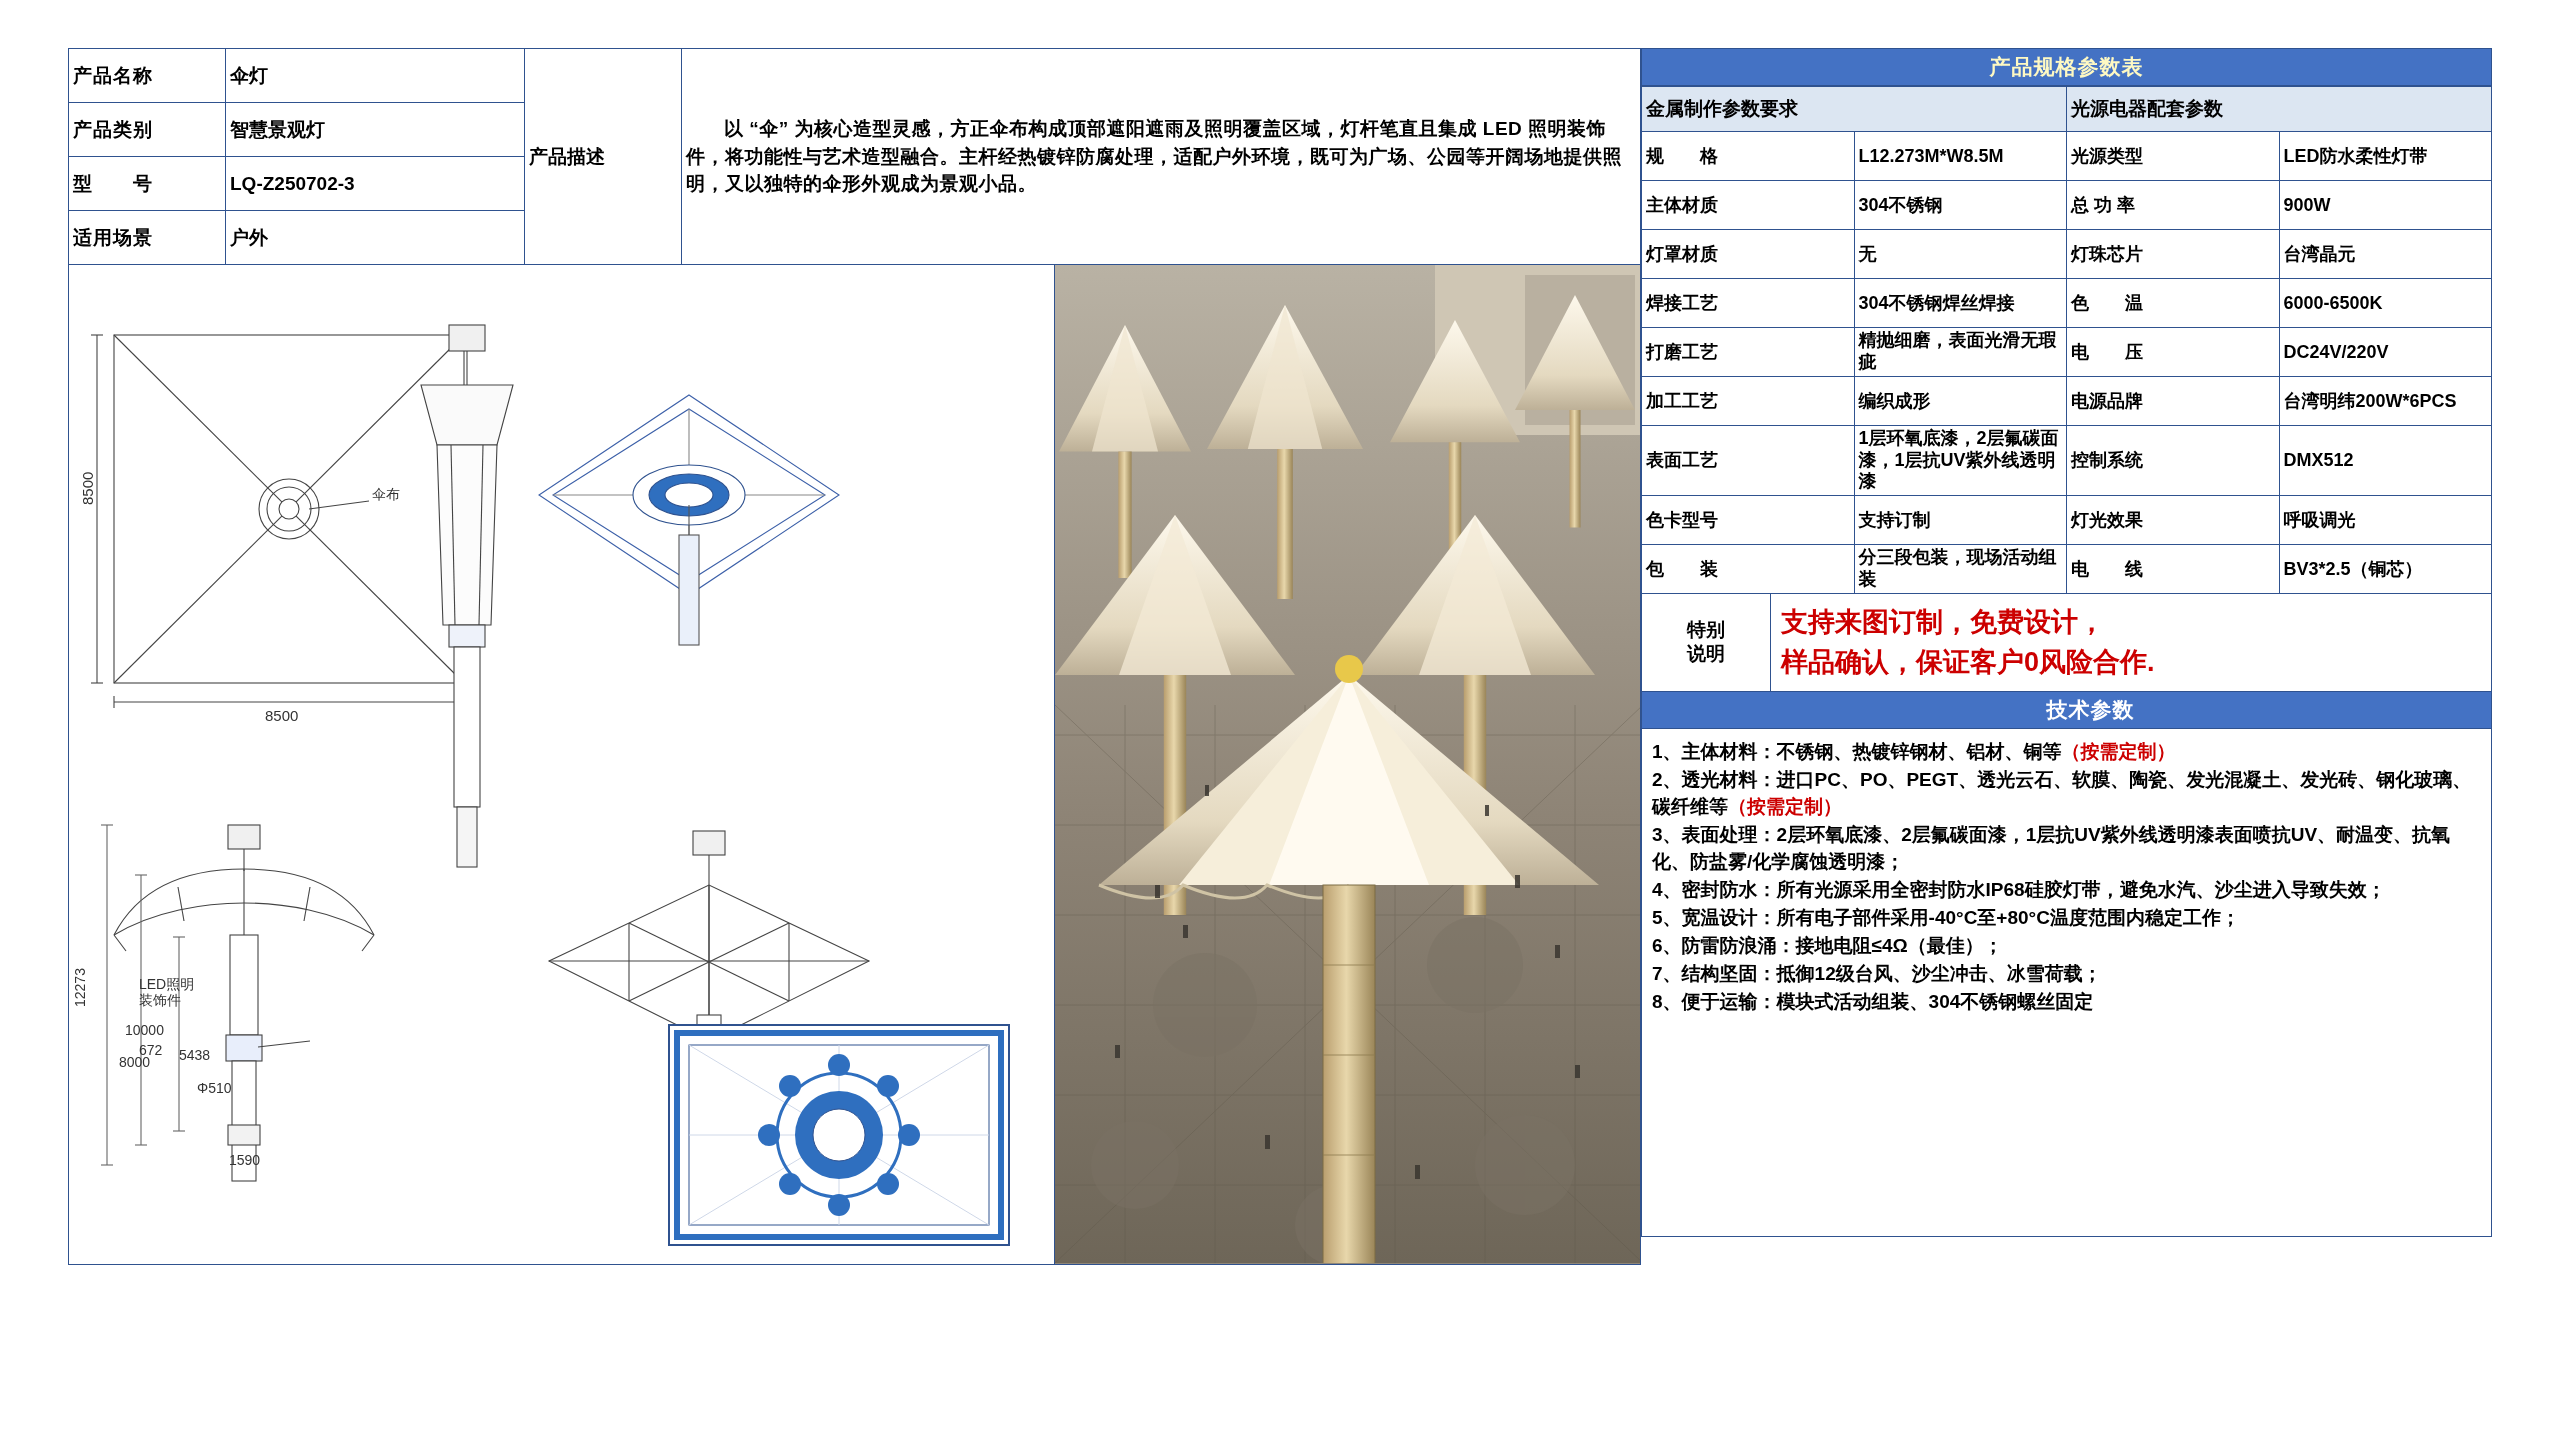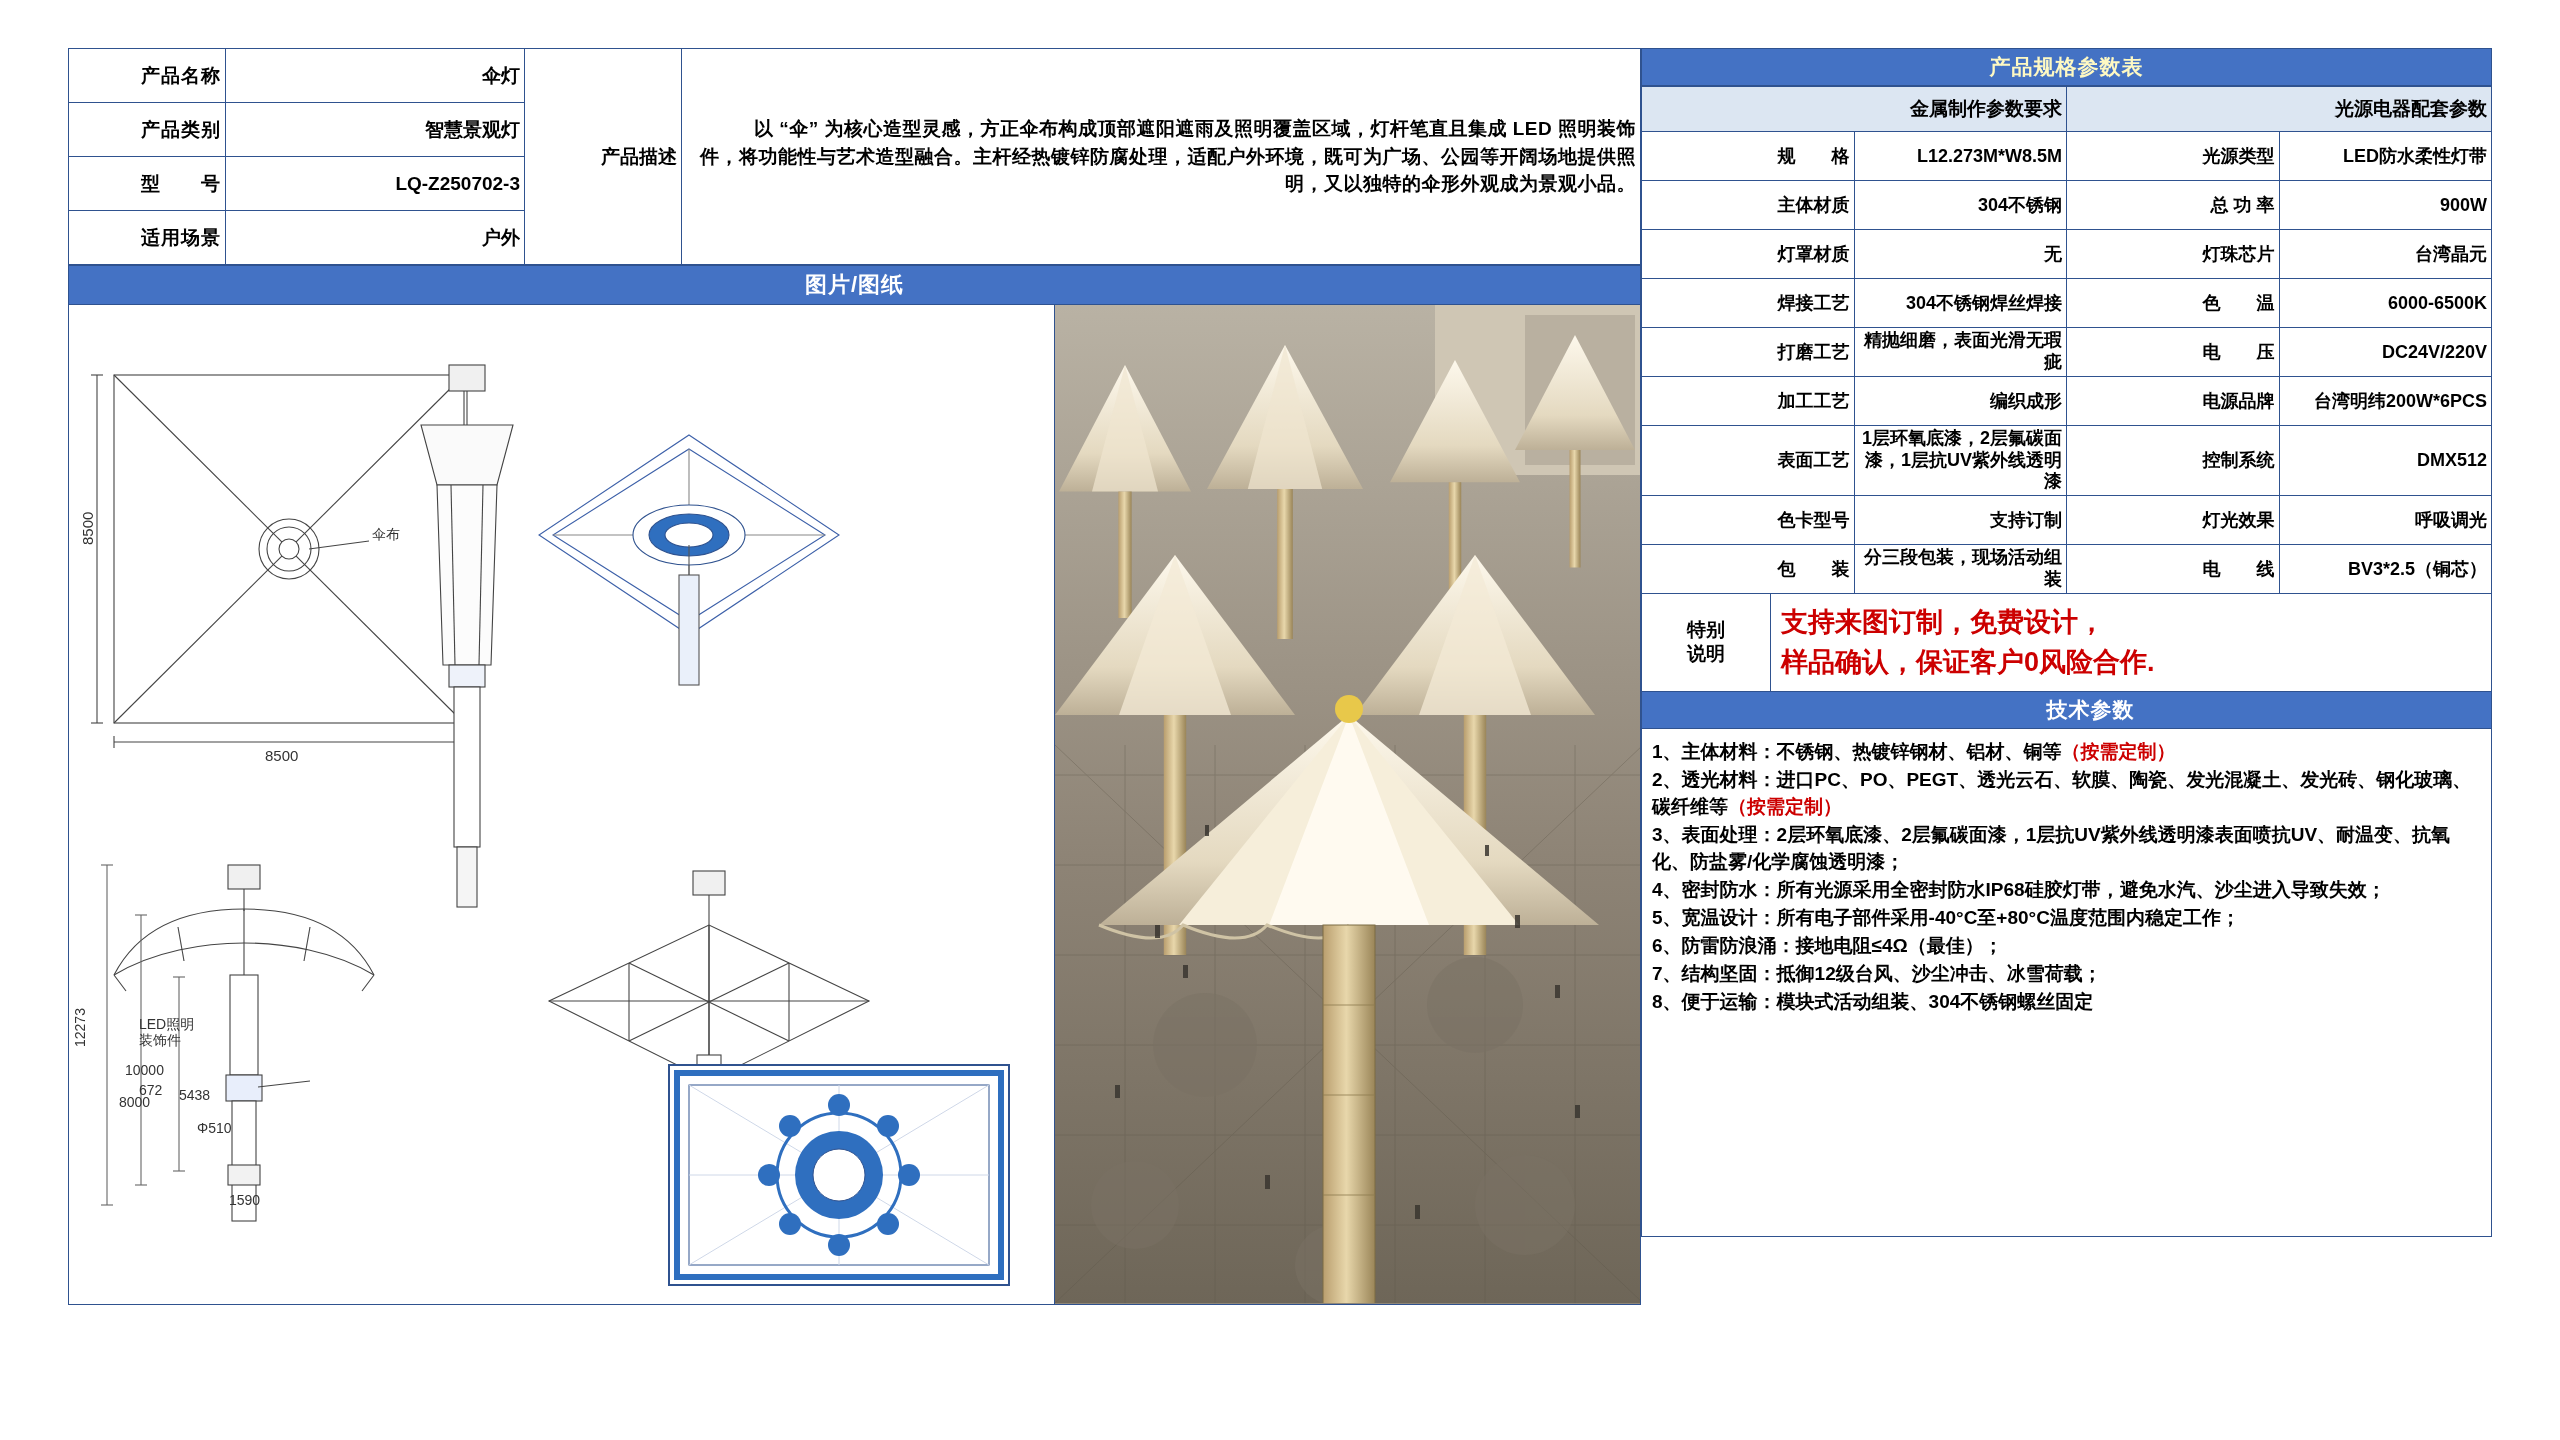--- a/index.html
+++ b/index.html
@@ -27,21 +27,21 @@
   .body-wrap{display:flex;width:100%;}
   .left-col{width:1573px;}
   .right-col{width:851px;}
 
   
   .tbl{border-collapse:collapse;width:100%;table-layout:fixed;}
   .tbl td,.tbl th{
     border:1px solid #2f528f;
     font-size:19px;
     color:#000;
-    text-align:right;
+    text-align:left;
     vertical-align:middle;
     padding:2px 4px;
     font-weight:bold;
   }
   
   .info-tbl td{height:49px;}
   .info-tbl .lbl{width:148px;letter-spacing:1px;}
   .info-tbl .val{width:290px;font-weight:bold;}
   .desc-lbl{width:148px;font-weight:bold;}
   .desc-val{
@@ -134,21 +134,20 @@
           <td class="lbl">型　　号</td>
           <td class="val">LQ-Z250702-3</td>
         </tr>
         <tr>
           <td class="lbl">适用场景</td>
           <td class="val">户外</td>
         </tr>
       </tbody>
         </table>
 
-      <div class="band">图片/图纸</div>
 
       <div class="media-row">
 
         <div class="draw-pane">
           <svg width="985" height="998" viewBox="0 0 985 998">
             <rect x="0" y="0" width="985" height="998" fill="#ffffff"></rect>
             <g stroke="#444" fill="none" stroke-width="1.1">
 
               <rect x="45" y="70" width="350" height="348"></rect>
               <line x1="45" y1="70" x2="395" y2="418"></line>

